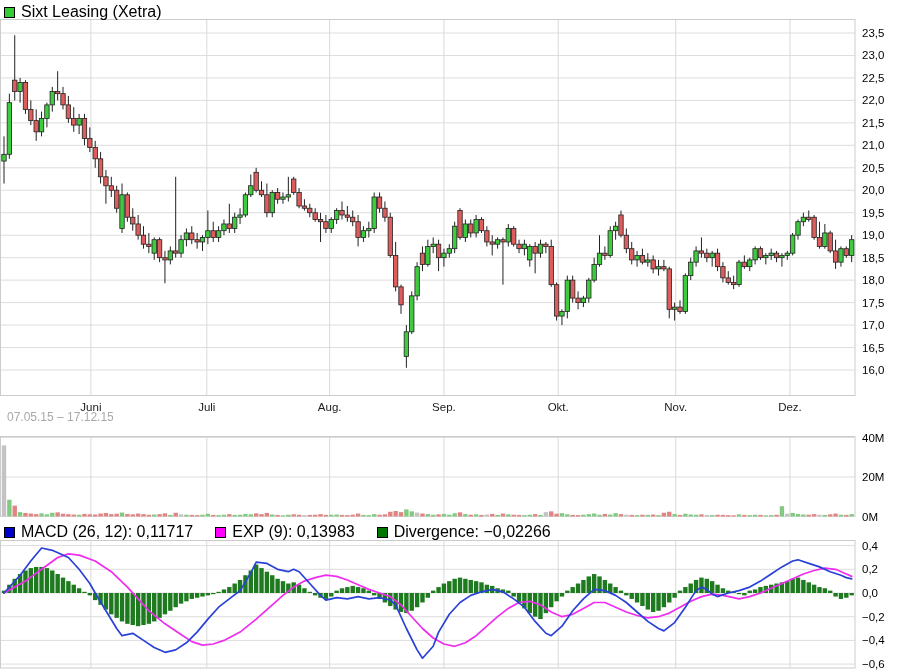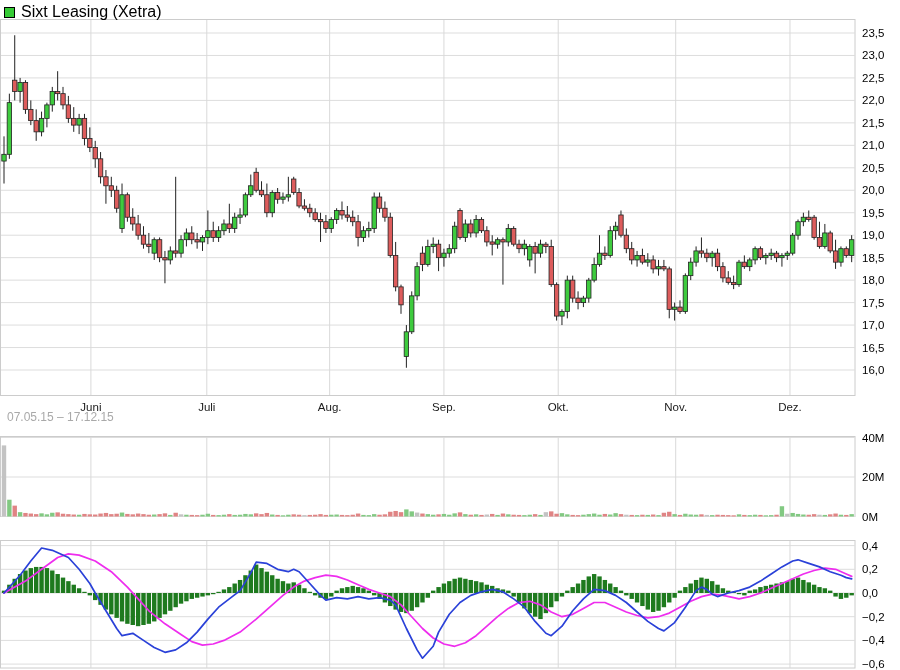--- a/index.html
+++ b/index.html
@@ -757,14 +757,28 @@
     </svg>
 
   <div id="main-title-row" class="title-row">
     <span class="swatch" id="main-swatch" style="background: rgb(53, 203, 53);"></span>
     <span>Sixt Leasing (Xetra)</span>
   </div>
 
   <div id="date-range">07.05.15 – 17.12.15</div>
 
 
+  <div id="macd-legend-row" class="title-row">
+    <span class="legend-item">
+      <span class="swatch" id="macd-swatch-0" style="background: rgb(0, 0, 204);"></span>
+      <span>MACD (26, 12): 0,11717</span>
+    </span>
+    <span class="legend-item">
+      <span class="swatch" id="macd-swatch-1" style="background: rgb(255, 0, 255);"></span>
+      <span>EXP (9): 0,13983</span>
+    </span>
+    <span class="legend-item">
+      <span class="swatch" id="macd-swatch-2" style="background: rgb(0, 119, 0);"></span>
+      <span>Divergence: −0,02266</span>
+    </span>
+  </div>
 
 </div>
 
 </body></html>

